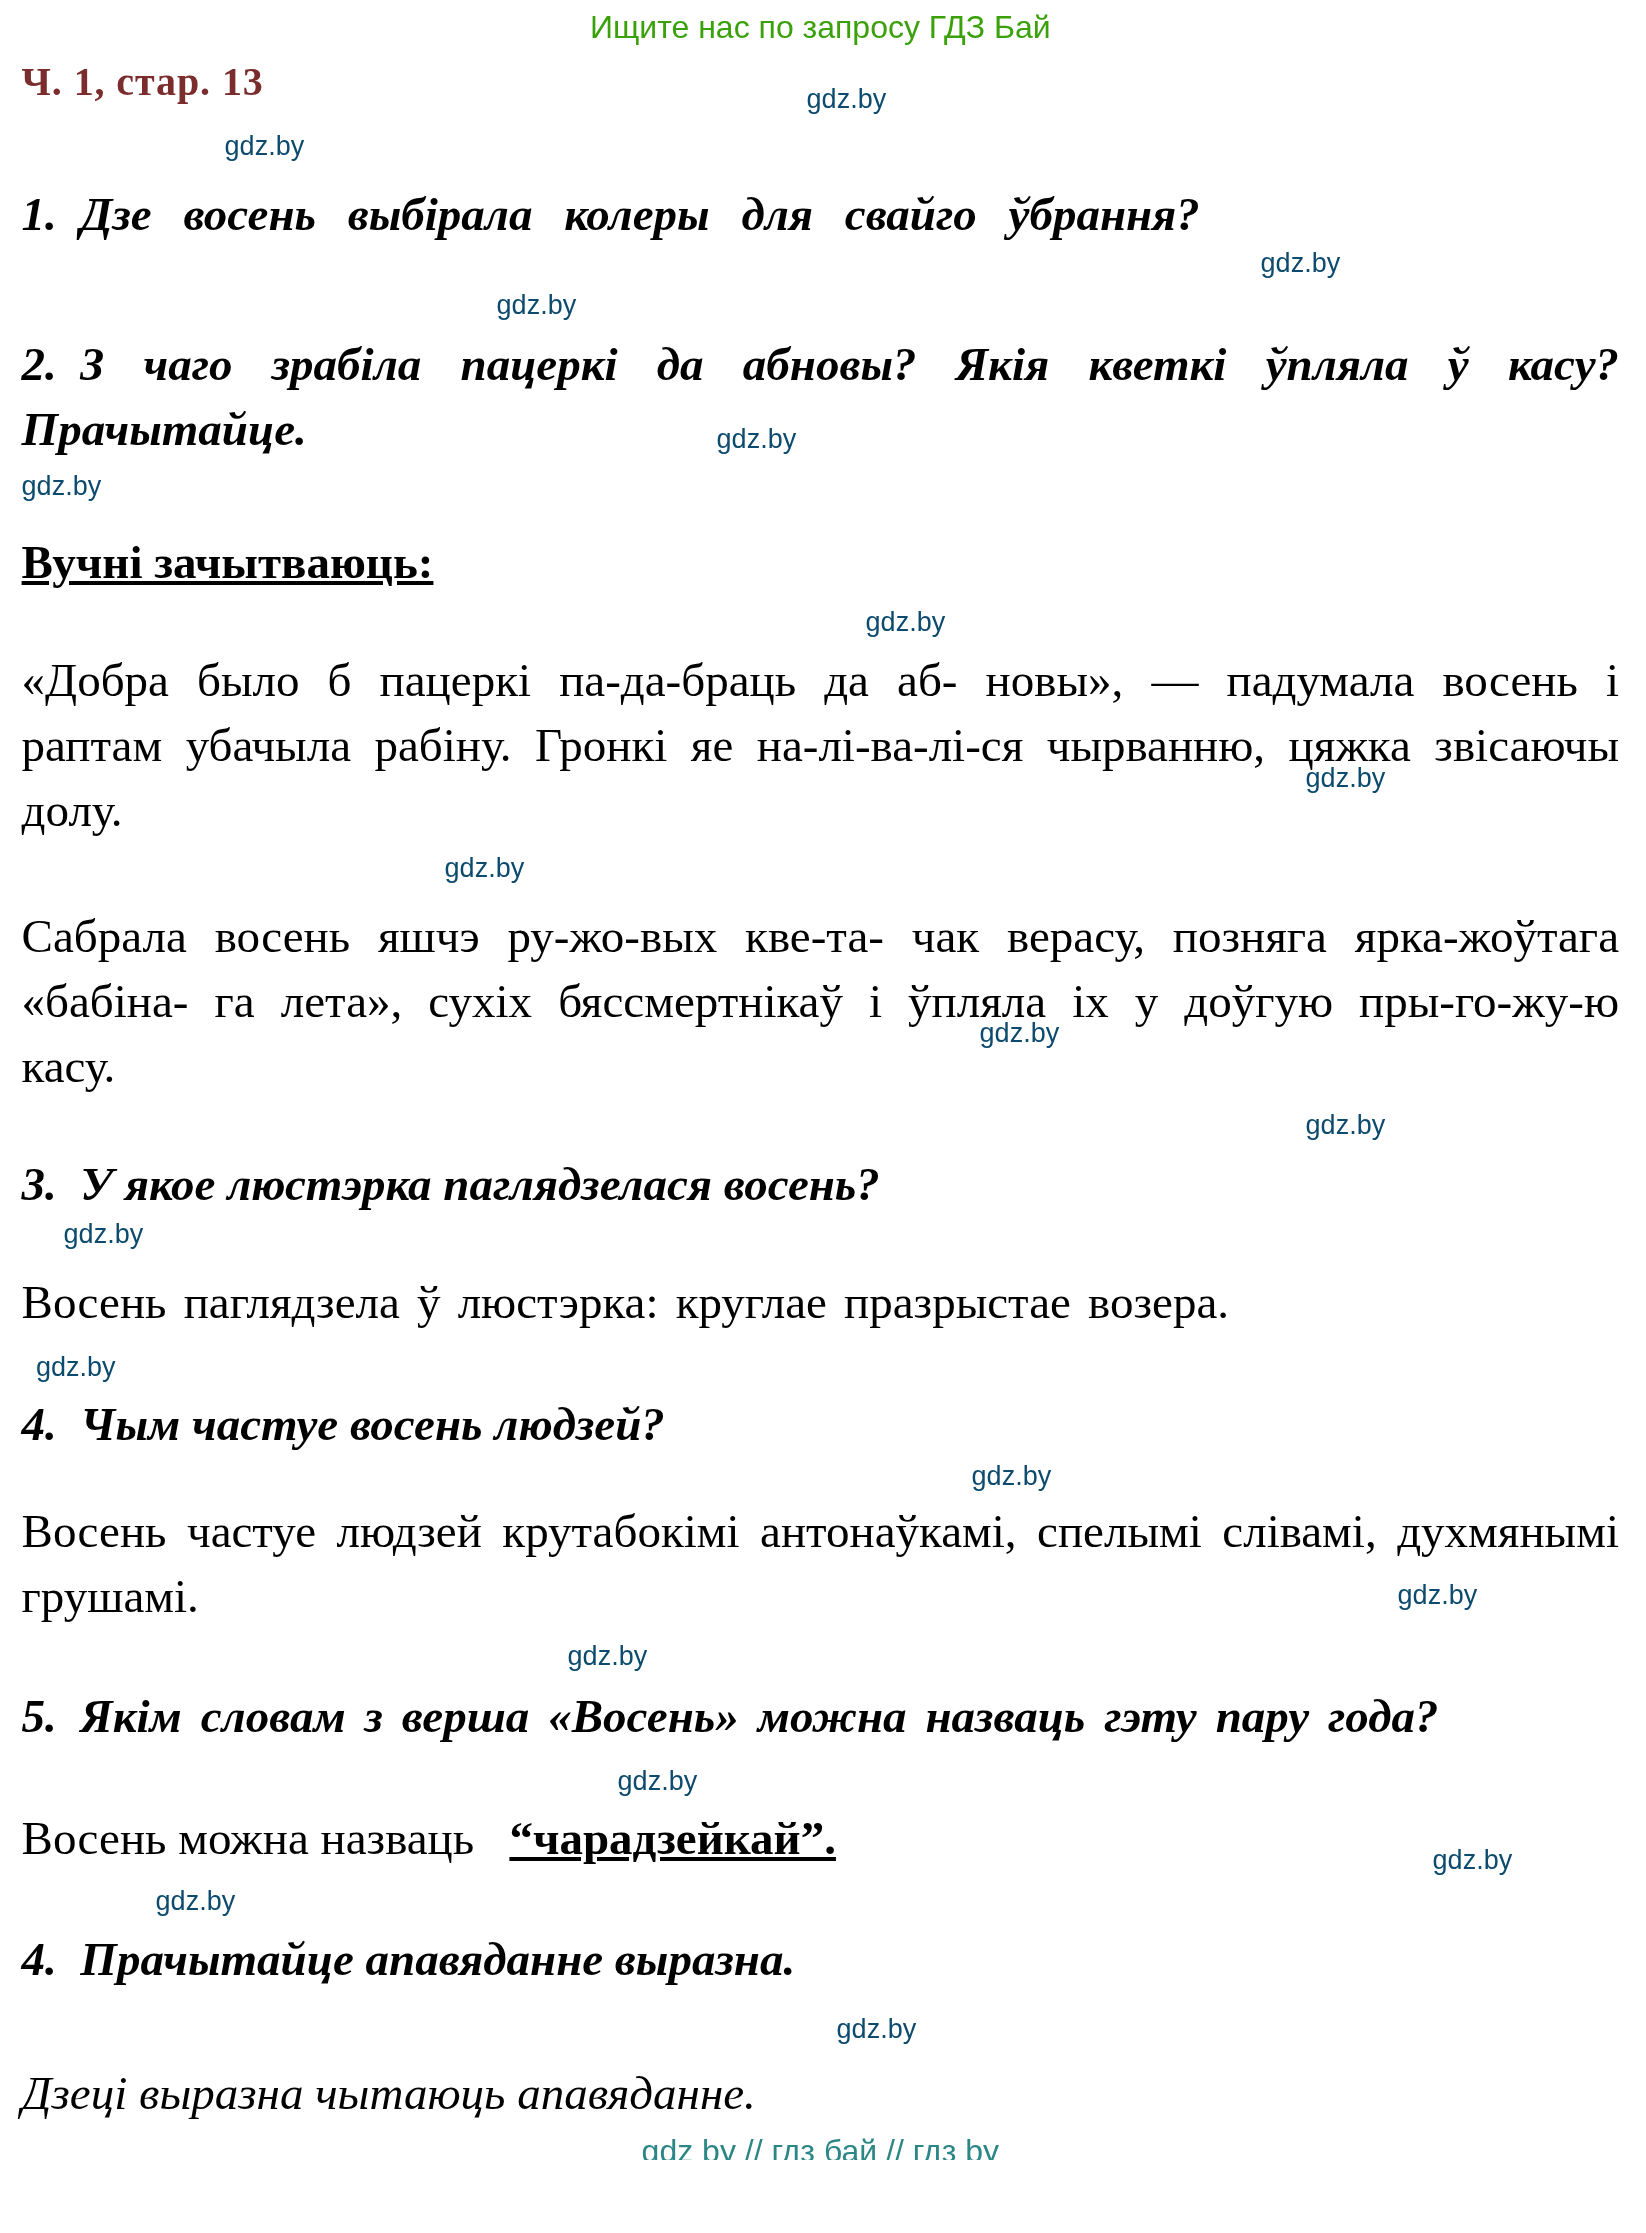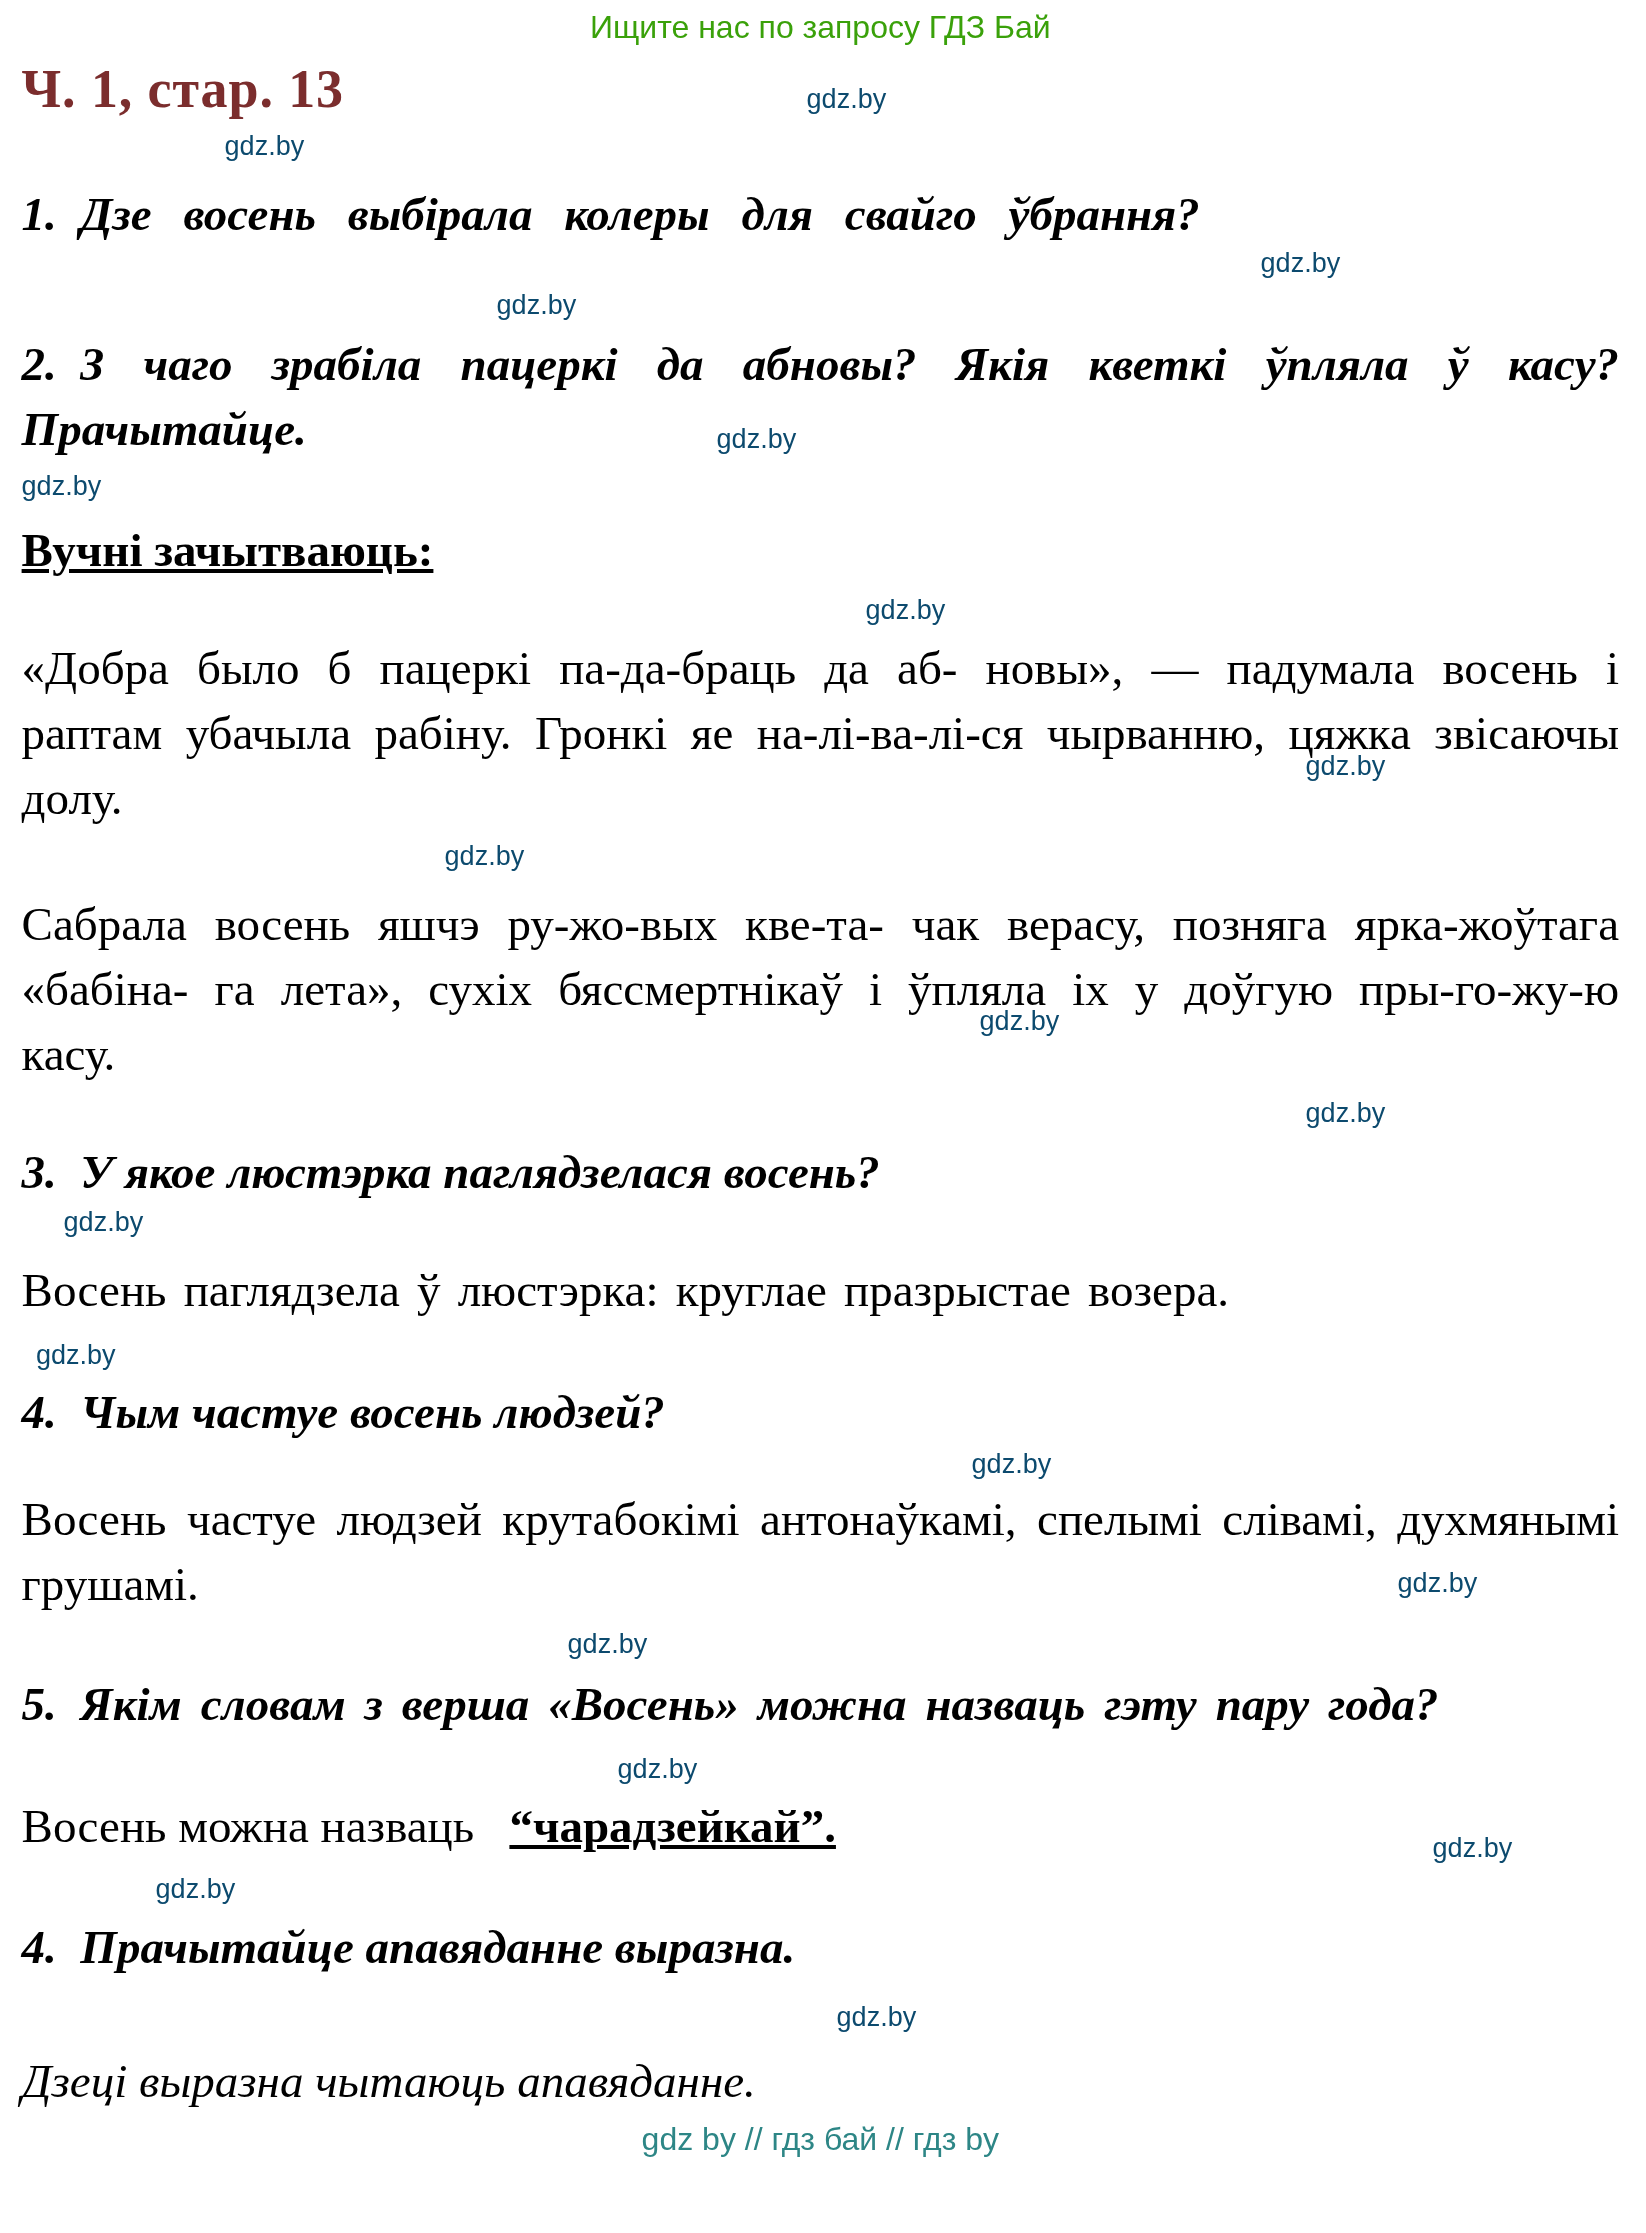--- a/index.html
+++ b/index.html
@@ -17,21 +17,21 @@
     background: #ffffff;
   }
   .banner {
     font-family: "Liberation Sans", sans-serif;
     font-size: 32px; line-height: 1.15;
     color: #3aa10a;
     text-align: center;
   }
   .heading-row { position: relative; margin-top: 12.6px; height: 65px; }
   .heading {
-    font-size: 54px; font-weight: 700;
+    font-size: 40px; font-weight: 700;
     color: #7b2d2d; letter-spacing: 0.9px;
   }
   .wm {
     font-family: "Liberation Sans", sans-serif;
     font-size: 27px; line-height: 1.1;
     color: #0c4a6e;
   }
   .wm-abs { position: absolute; }
   .body-text { font-size: 47px; line-height: 65px; }
   .rel { position: relative; }
@@ -71,21 +71,21 @@
 
   <div class="wm" style="margin:12.6px 0 0 475px">gdz.by</div>
 
   <div class="body-text q just rel" style="margin-top:10.8px">
     <span>2. З чаго зрабіла пацеркі да абновы? Якія кветкі ўпляла ў касу? Прачытайце.</span>
     <span class="wm wm-abs" style="left:695px; bottom:7.2px; font-style:normal; font-weight:400">gdz.by</span>
   </div>
 
   <div class="wm" style="margin:10.8px 0 0 0">gdz.by</div>
 
-  <div class="body-text sub" style="margin-top:16px">Вучні зачытваюць:</div>
+  <div class="body-text sub" style="margin-top:28px">Вучні зачытваюць:</div>
 
   <div class="wm" style="margin:12.6px 0 0 844px">gdz.by</div>
 
   <div class="body-text just ws-sm rel" style="margin-top:10.8px">
     <span>«Добра было б пацеркі па-да-браць да аб- новы», — падумала восень і раптам убачыла рабіну. Гронкі яе на-лі-ва-лі-ся чырванню, цяжка звісаючы долу.</span>
     <span class="wm wm-abs" style="left:1284px; bottom:50px; word-spacing:normal">gdz.by</span>
   </div>
 
   <div class="wm" style="margin:10.8px 0 0 423px">gdz.by</div>
 

